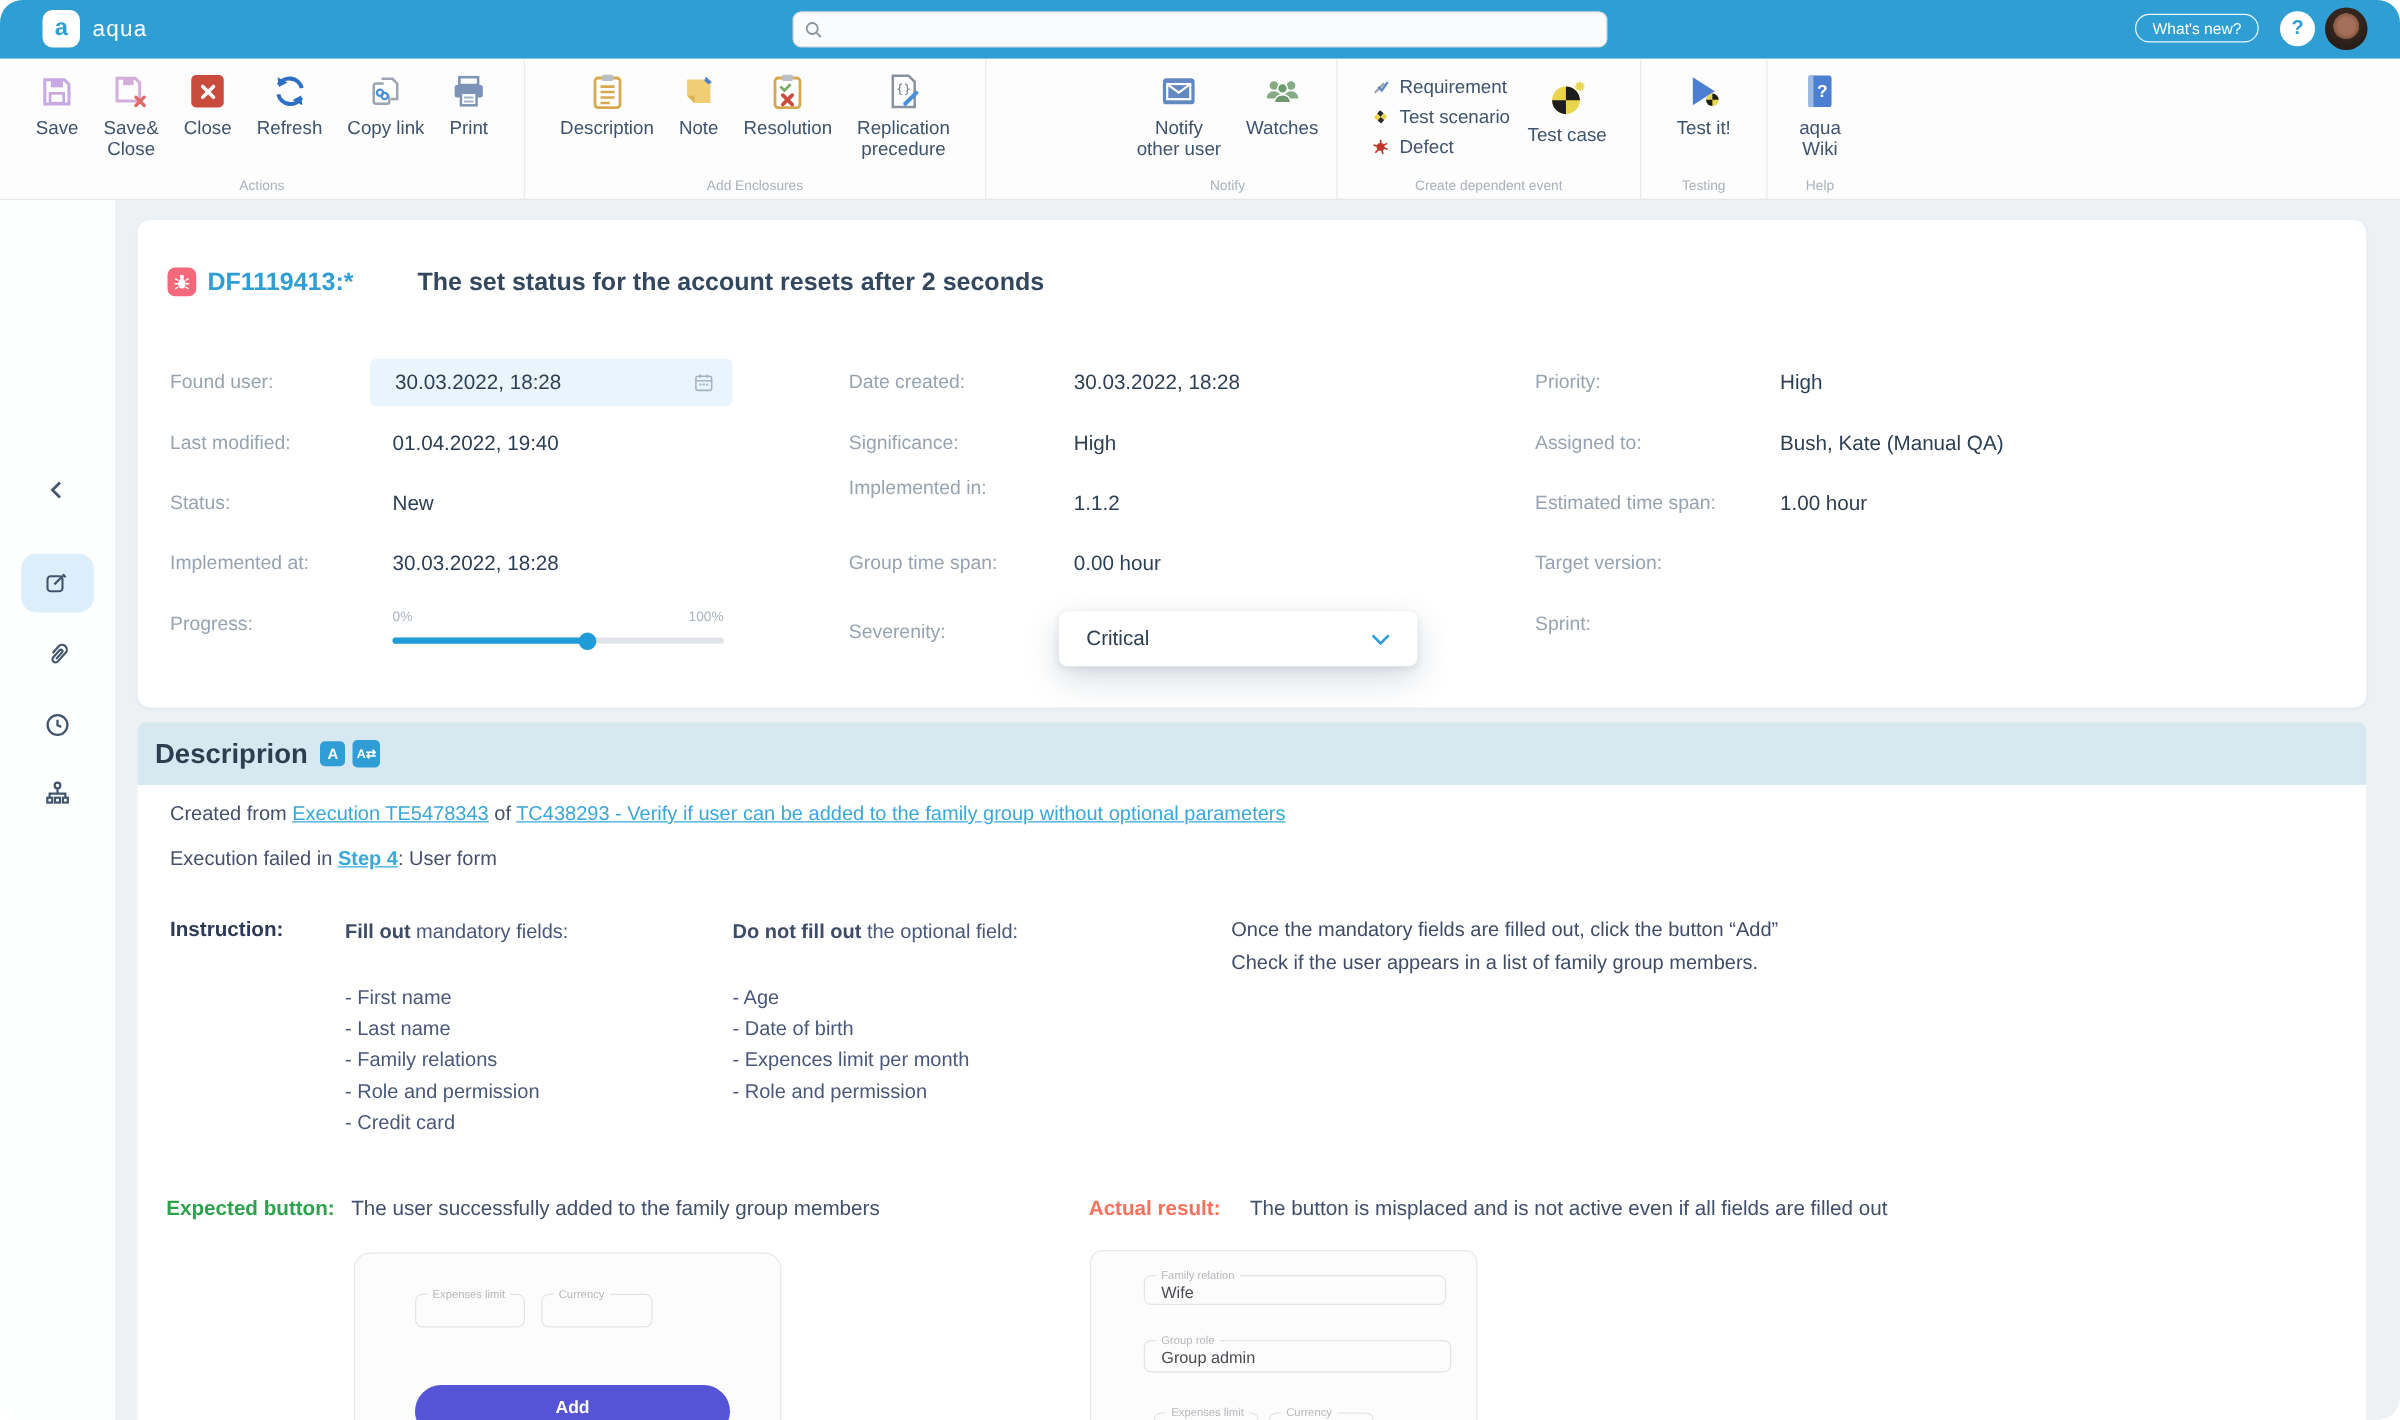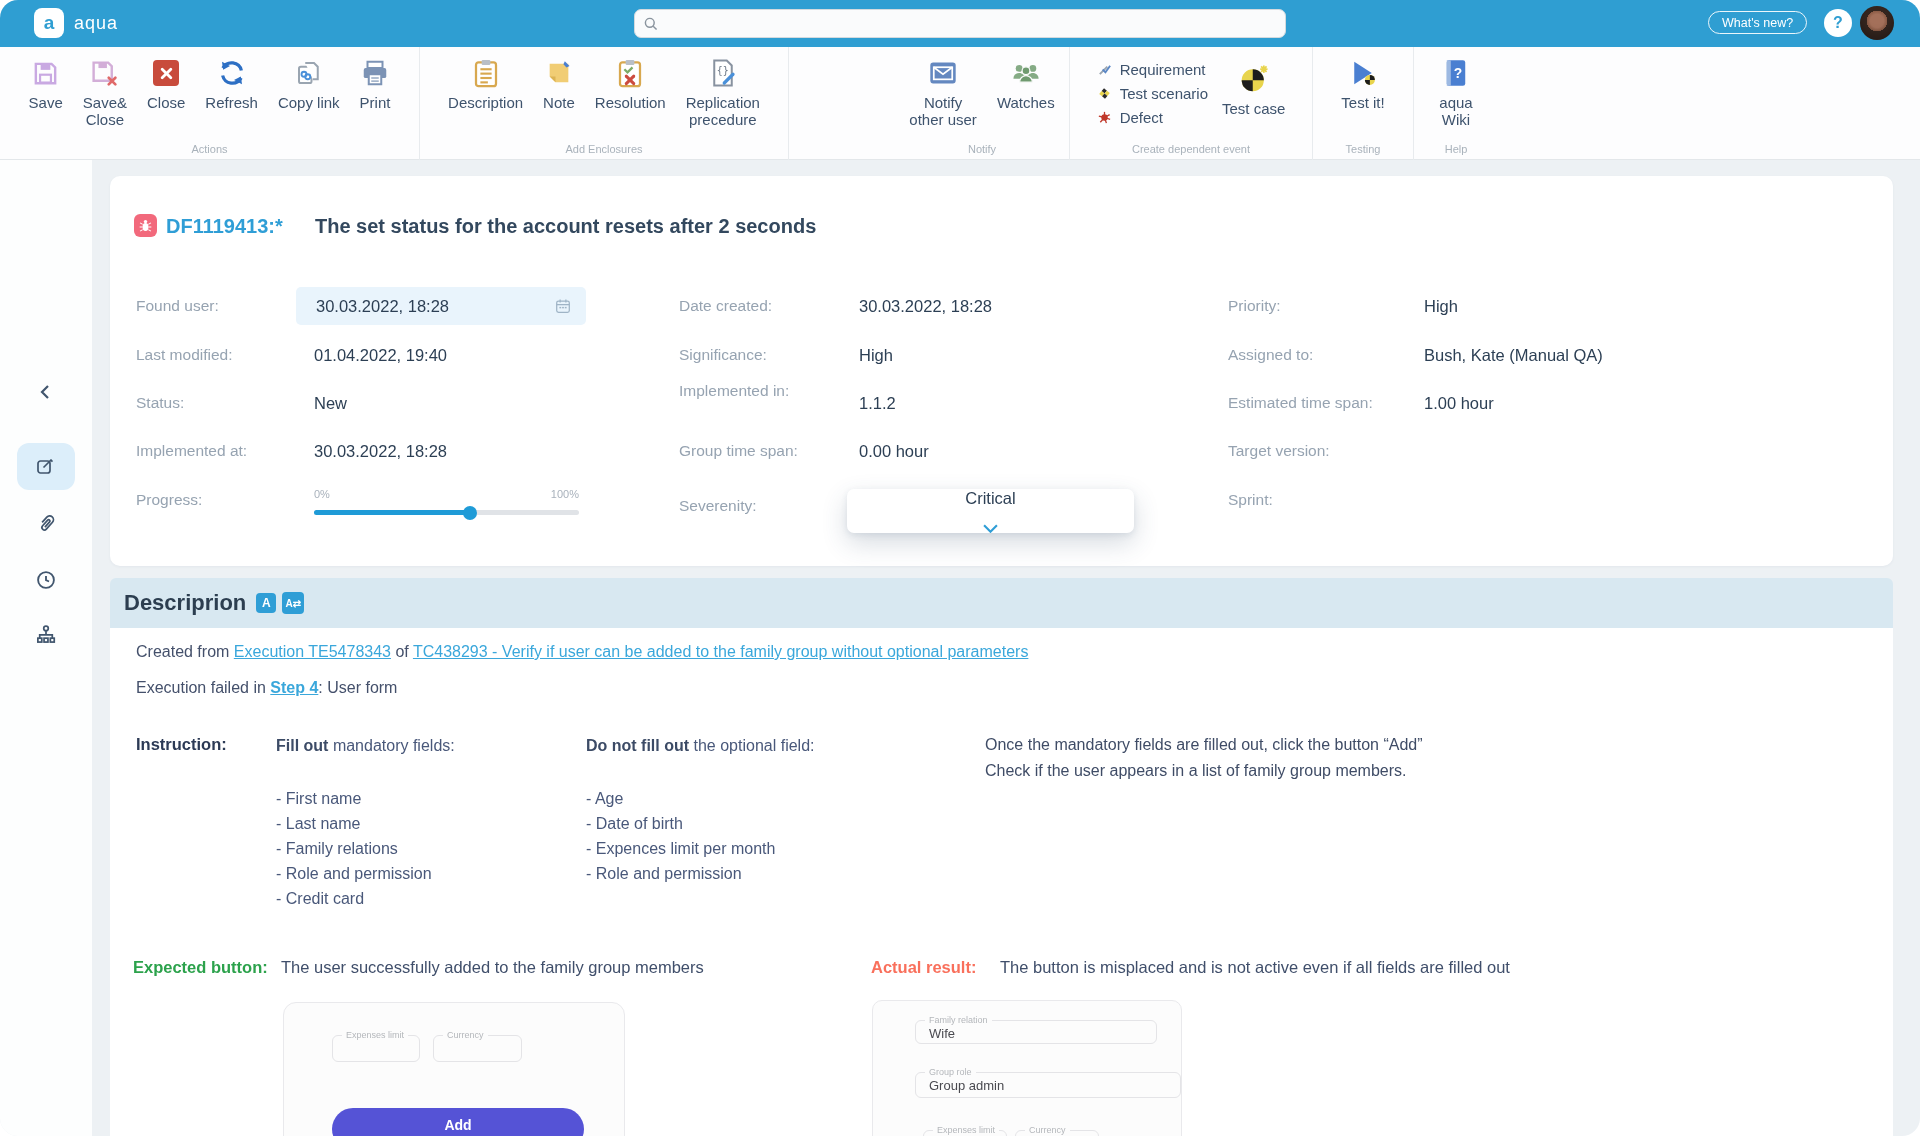--- a/index.html
+++ b/index.html
@@ -41,30 +41,30 @@
   #sidebar{position:absolute;left:0;top:160px;width:92px;bottom:0;background:#fdfefe;}
   .side-ico{position:absolute;left:0;width:92px;display:flex;justify-content:center;cursor:pointer;}
   .side-active{position:absolute;left:17px;top:283px;width:58px;height:47px;background:#dceefa;border-radius:12px;}
 
   
   #card1{position:absolute;left:110px;top:176px;width:1783px;height:390px;background:#fff;border-radius:10px;
     box-shadow:0 1px 3px rgba(40,60,90,.05);}
   .bug-badge{position:absolute;left:134px;top:214px;width:23px;height:23px;border-radius:6px;background:#f2697c;
     display:flex;align-items:center;justify-content:center;}
   .t-id{position:absolute;left:166px;top:215px;font-size:20px;font-weight:bold;color:#2f9ed6;}
-  .t-title{position:absolute;left:315px;top:215px;font-size:20px;font-weight:bold;color:#33485e;}
+  .t-title{position:absolute;left:334px;top:215px;font-size:20px;font-weight:bold;color:#33485e;}
   .flabel{font-size:15.5px;color:#96a3b1;}
   .fvalue{font-size:16.5px;color:#2c3f54;}
   .frow{position:absolute;height:24px;display:flex;align-items:center;}
   .date-input{position:absolute;left:296px;top:287px;width:290px;height:38px;background:#e9f4fc;border-radius:5px;
     display:flex;align-items:center;padding:0 14px 0 20px;}
   .date-input .fvalue{flex:1;}
   .sev-box{position:absolute;left:847px;top:489px;width:287px;height:44px;background:#fff;border-radius:7px;
     box-shadow:0 10px 26px rgba(50,75,105,.20), 0 2px 6px rgba(50,75,105,.10);
-    display:flex;align-items:center;padding:0 22px;flex-direction:column;}
+    display:flex;align-items:center;padding:0 22px;}
   .sev-box .fvalue{flex:1;}
   .slider{position:absolute;left:314px;top:488px;width:265px;height:32px;}
   .slider .minmax{position:absolute;top:0;font-size:11px;color:#a9b2bc;}
   .slider .track{position:absolute;left:0;top:22px;width:100%;height:5px;border-radius:3px;background:#e0e3e7;}
   .slider .fill{position:absolute;left:0;top:22px;height:5px;border-radius:3px;background:#1f9bd7;}
   .slider .thumb{position:absolute;top:17.5px;width:14px;height:14px;border-radius:50%;background:#1f9bd7;}
 
   
   #descband{position:absolute;left:110px;top:578px;width:1783px;height:50px;background:#d8e8f1;border-radius:6px 6px 0 0;
     display:flex;align-items:center;padding-left:14px;}
@@ -582,21 +582,21 @@
   <div class="mock-field" style="left:433px;top:1035px;width:89px;height:27px;">
     <span class="mock-label">Currency</span>
   </div>
   <div class="add-btn">Add</div>
 
   <div class="mock-card" style="left:872px;top:1000px;width:310px;height:160px;border-radius:10px;"></div>
   <div class="mock-field" style="left:915px;top:1020px;width:242px;height:24px;">
     <span class="mock-label">Family relation</span>
     <div class="mock-value">Wife</div>
   </div>
-  <div class="mock-field" style="left:915px;top:1072px;width:266px;height:26px;">
+  <div class="mock-field" style="left:915px;top:1072px;width:246px;height:26px;">
     <span class="mock-label">Group role</span>
     <div class="mock-value">Group admin</div>
   </div>
   <div class="mock-field" style="left:923px;top:1130px;width:84px;height:30px;">
     <span class="mock-label">Expenses limit</span>
   </div>
   <div class="mock-field" style="left:1015px;top:1130px;width:84px;height:30px;">
     <span class="mock-label">Currency</span>
   </div>
 

